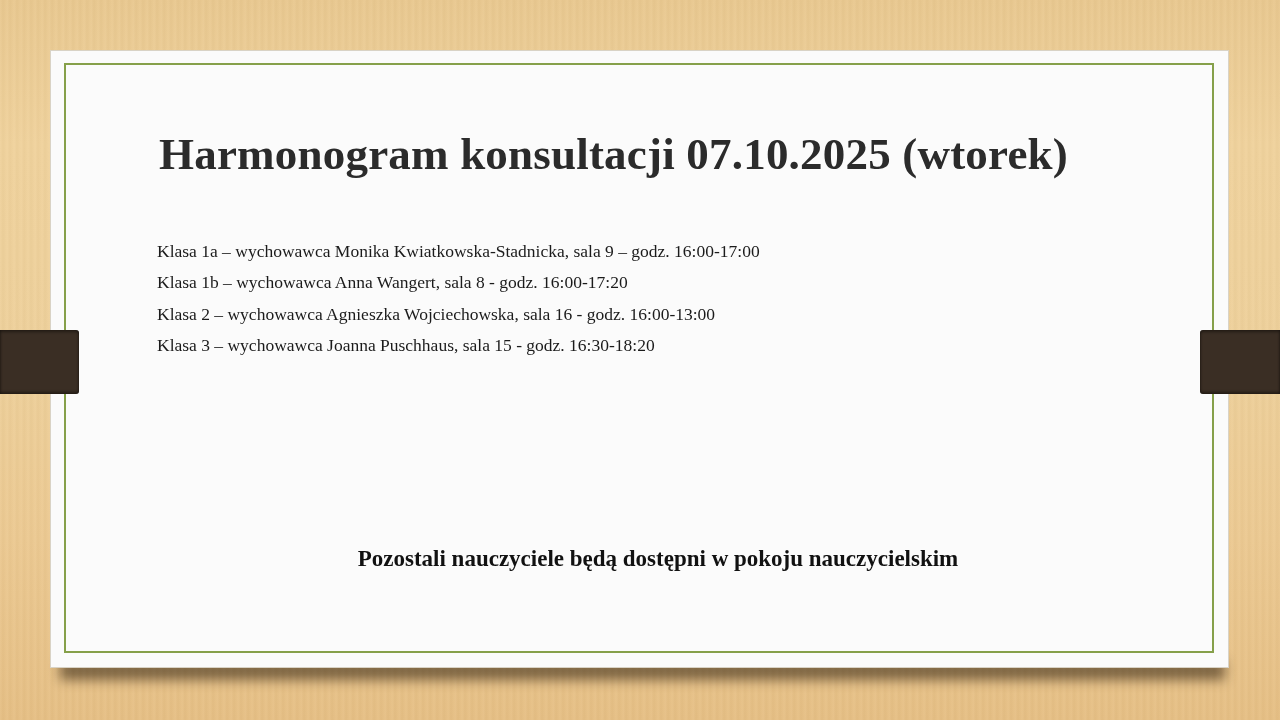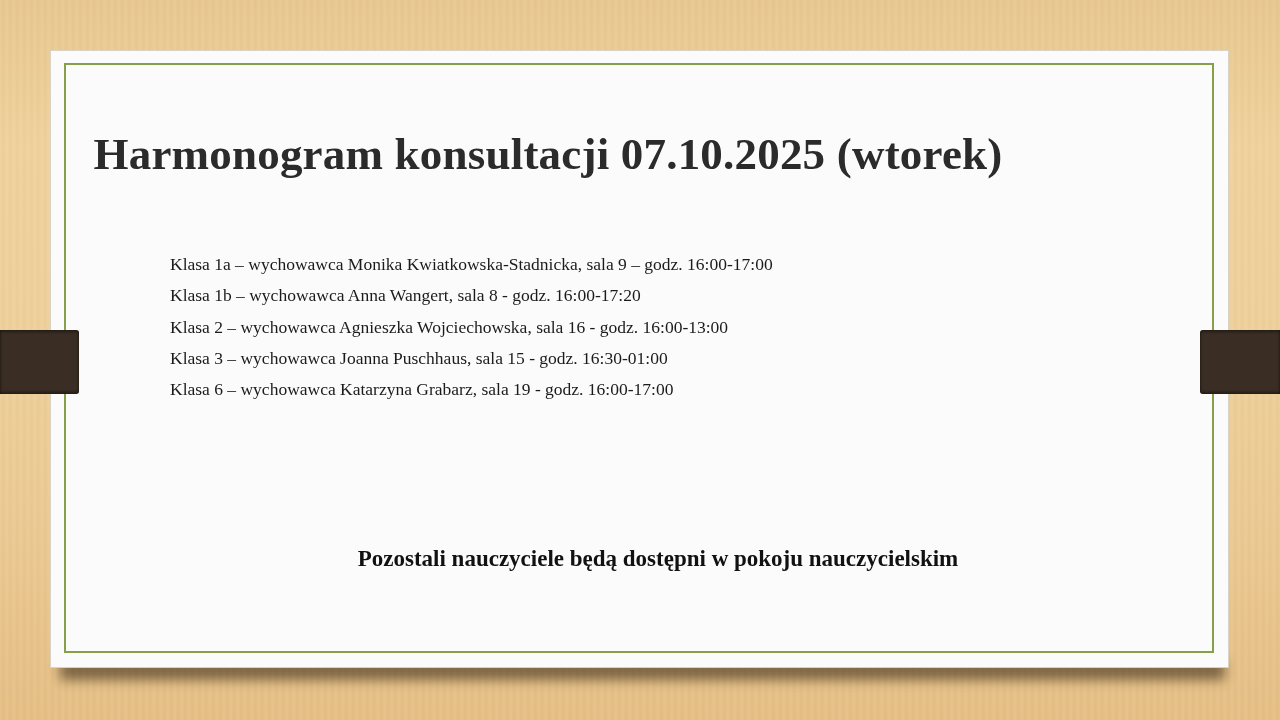--- a/index.html
+++ b/index.html
@@ -55,32 +55,31 @@
       background: #3a2e24;
       box-shadow: inset 0 2px 3px rgba(0,0,0,0.4), inset 0 -2px 3px rgba(0,0,0,0.4);
     }
     .strap.left { left: 0; width: 79px; border-radius: 0 3px 3px 0; }
     .strap.right { left: 1200px; width: 80px; border-radius: 3px 0 0 3px; }
     .title {
       position: absolute;
       left: 0;
       width: 1068px;
       top: 128px;
-      text-align: center;
+      text-align: right;
       font-size: 45px;
       font-weight: bold;
       color: #2b2b2b;
       letter-spacing: 0.2px;
-      padding-left: 14px;
     }
     .list {
       position: absolute;
       left: 157px;
       top: 238px;
-      margin: 13px;
+      margin: 0;
       padding: 0;
       list-style: none;
     }
     .list li {
       font-size: 17.5px;
       color: #1b1b1b;
       height: 31.3px;
       line-height: 26px;
       white-space: nowrap;
     }
@@ -107,17 +106,16 @@
 
 <div class="strap left"></div>
 <div class="strap right"></div>
 
 <div class="title">Harmonogram konsultacji 07.10.2025 (wtorek)</div>
 
 <ul class="list">
   <li>Klasa 1a – wychowawca Monika Kwiatkowska-Stadnicka, sala 9 – godz. 16:00-17:00</li>
   <li>Klasa 1b – wychowawca Anna Wangert, sala 8 - godz. 16:00-17:20</li>
   <li>Klasa 2 – wychowawca Agnieszka Wojciechowska, sala 16 - godz. 16:00-13:00</li>
-  <li>Klasa 3 – wychowawca Joanna Puschhaus, sala 15 - godz. 16:30-01:00</li>
-  <li>Klasa 6 – wychowawca Katarzyna Grabarz, sala 19 - godz. 16:00-17:00</li>
+  <li>Klasa 3 – wychowawca Joanna Puschhaus, sala 15 - godz. 16:30-18:20</li>
 </ul>
 
 <div class="note">Pozostali nauczyciele będą dostępni w pokoju nauczycielskim</div>
 
 </body></html>

